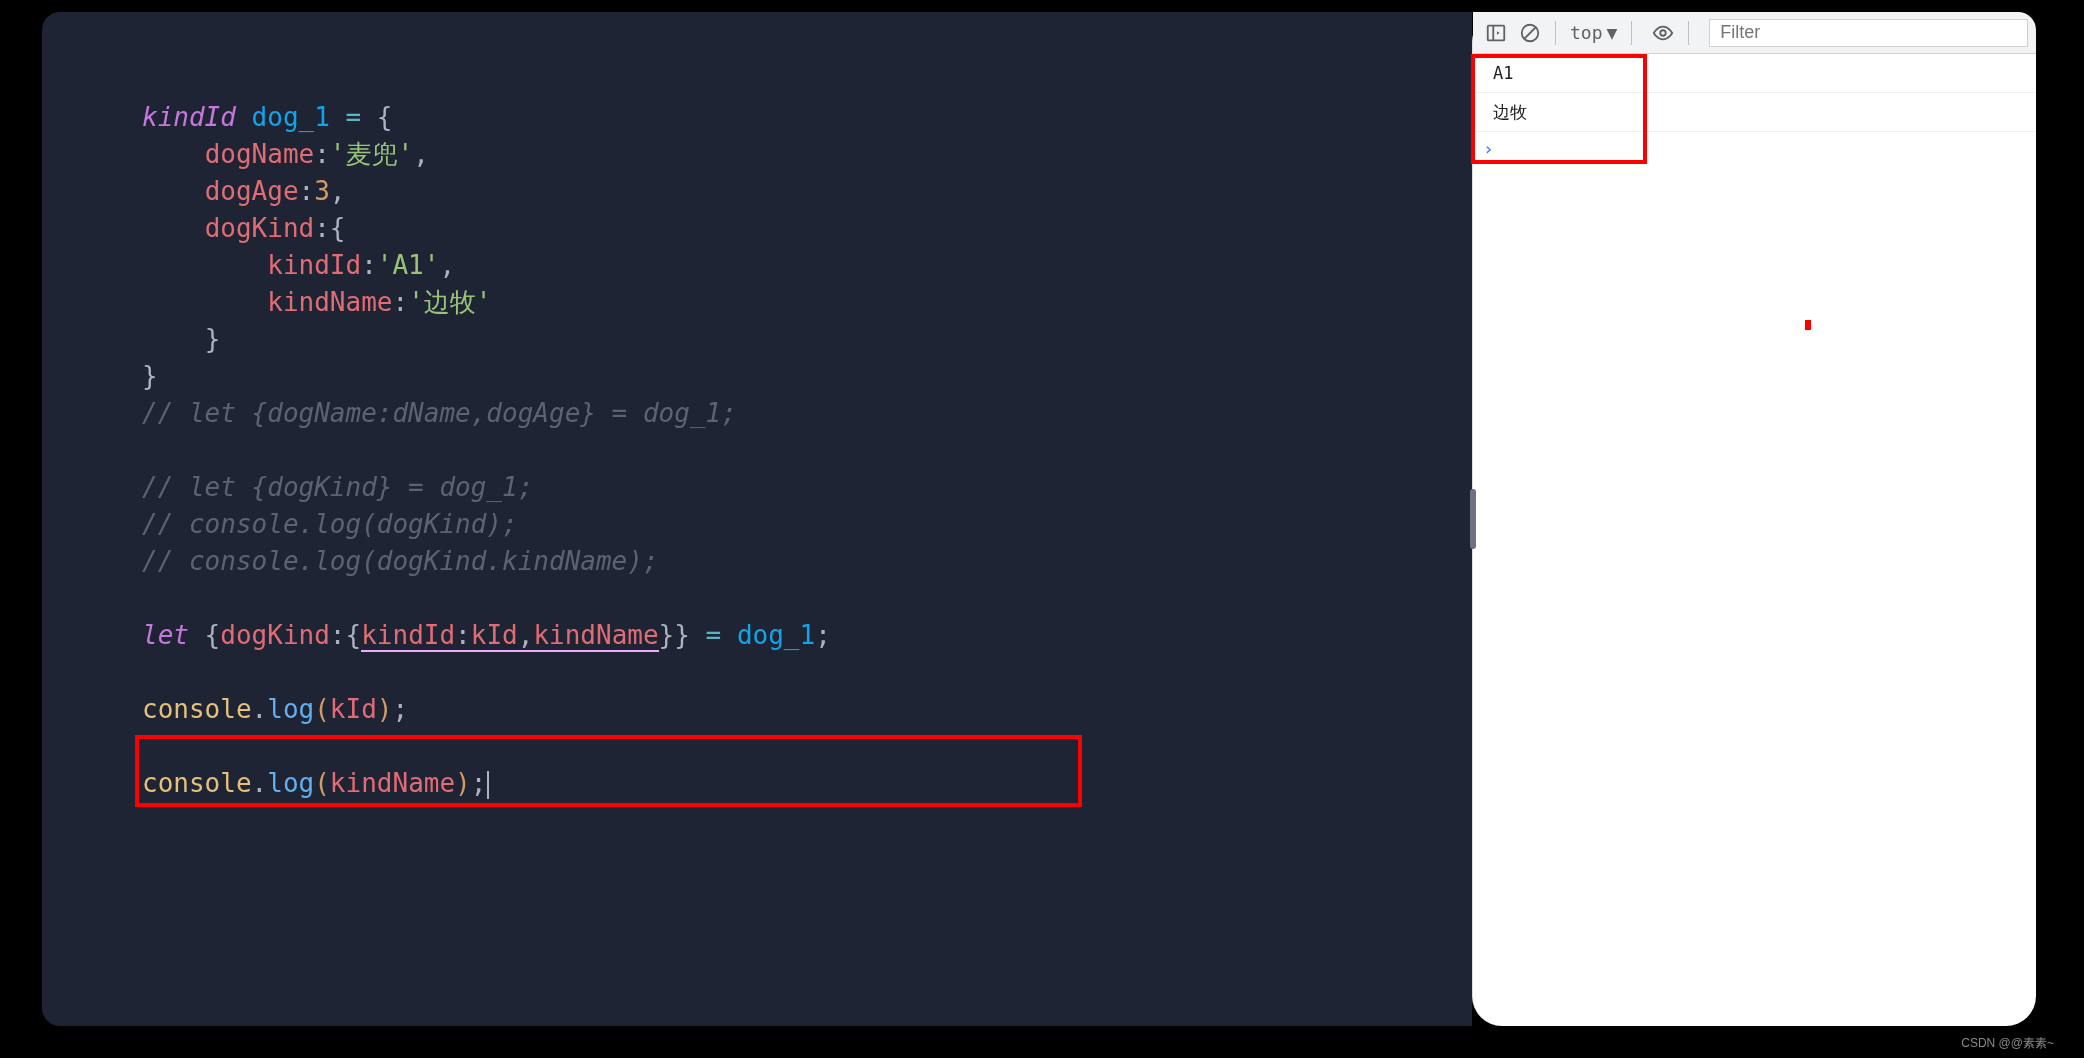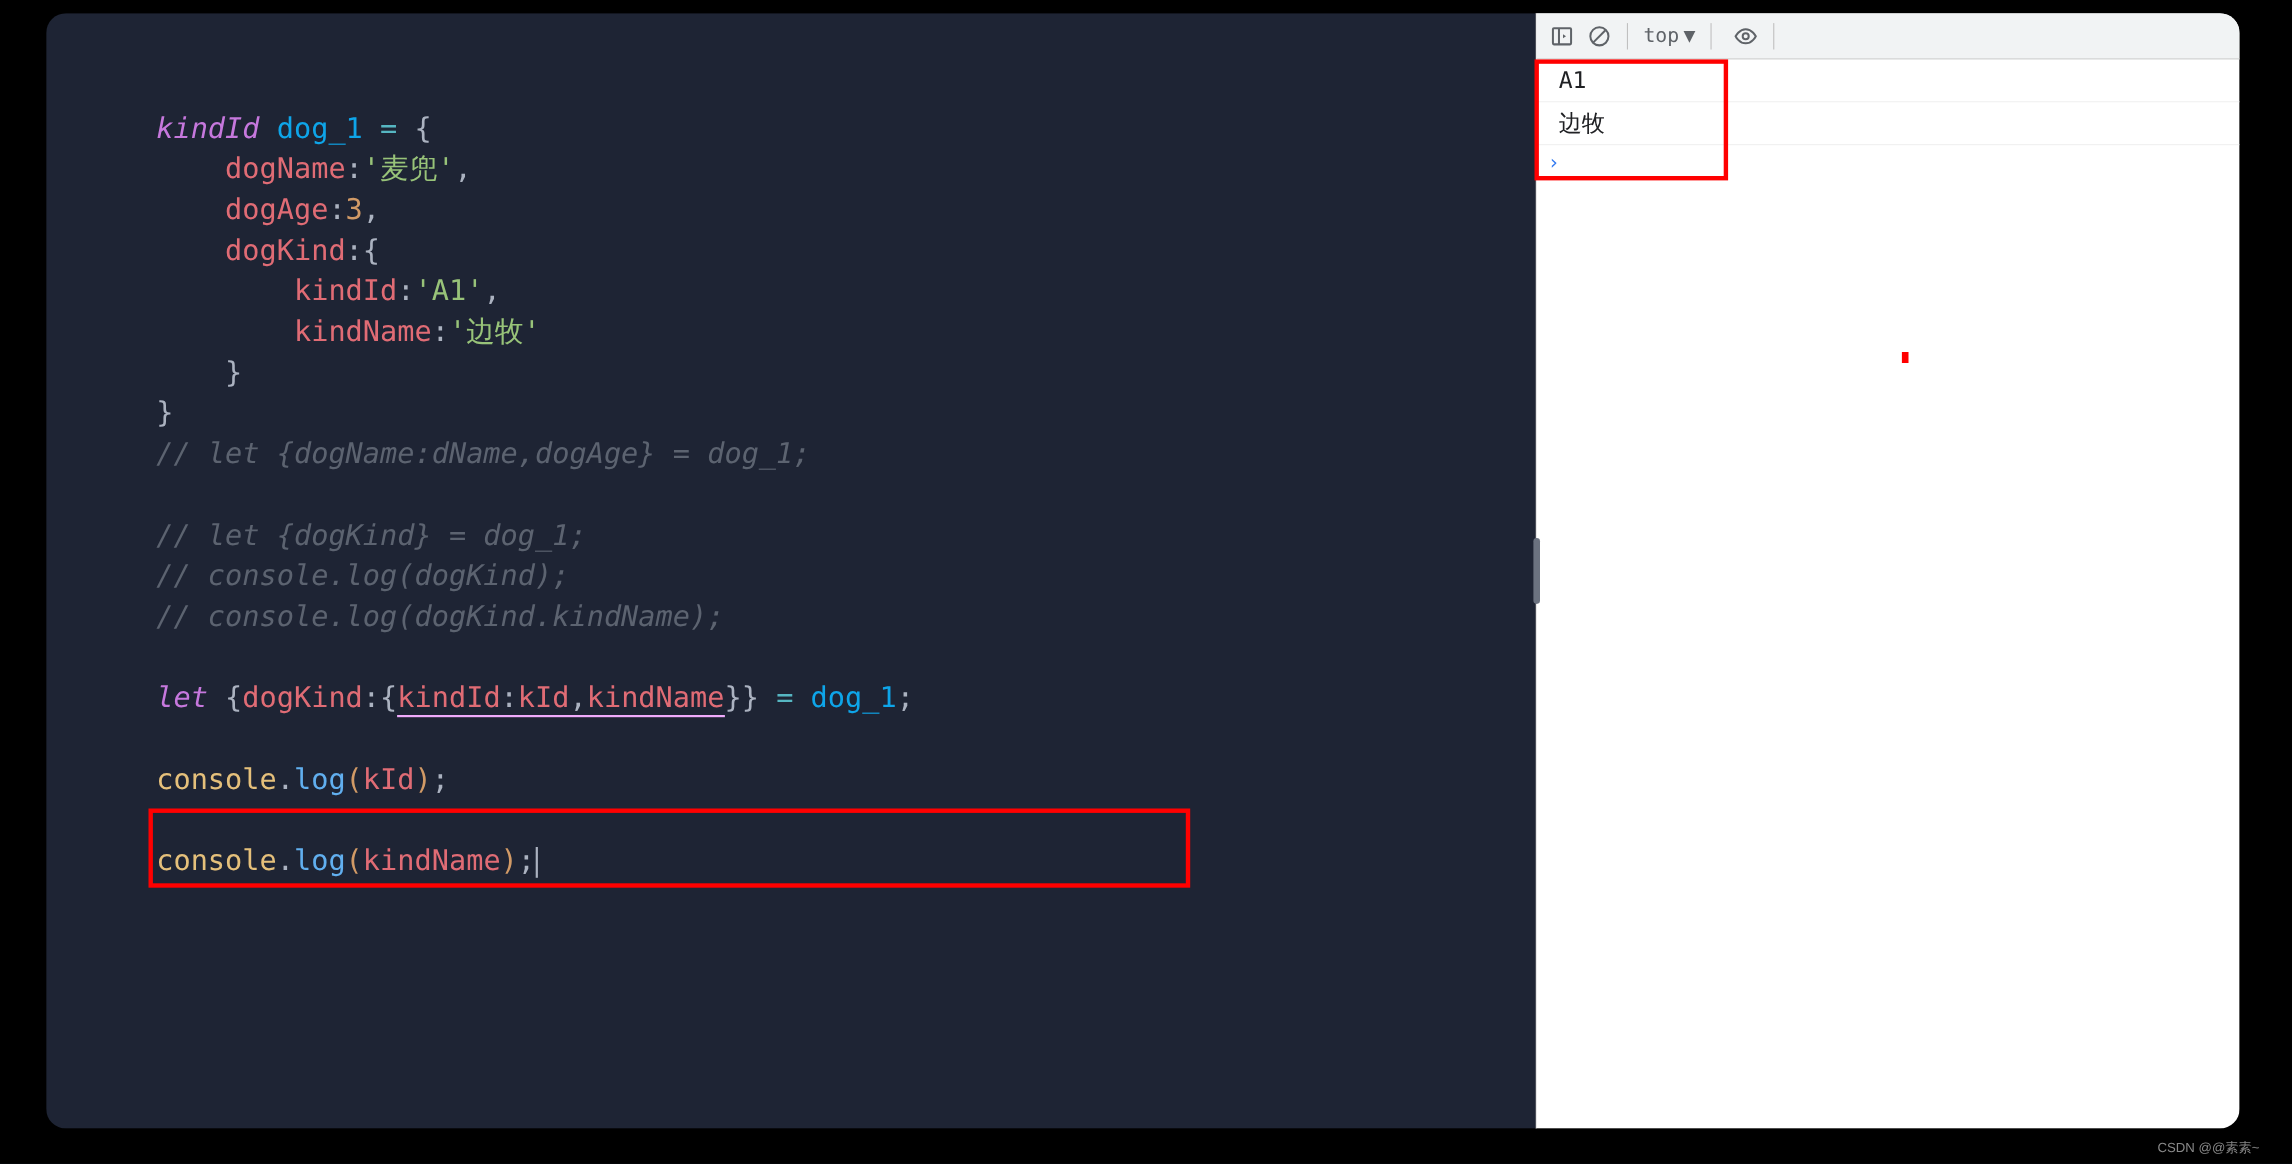--- a/index.html
+++ b/index.html
@@ -87,25 +87,26 @@
       top: 50%;
       transform: translateY(-50%);
       width: 6px;
       height: 60px;
       background: #6b7280;
       border-radius: 3px;
       z-index: 10;
     }
     
     .devtools-pane {
-      width: 640px;
+      width: 564px;
       background: #ffffff;
       display: flex;
       flex-direction: column;
       border-left: 1px solid #ddd;
+      border-radius: 30px;
     }
     
     .devtools-toolbar {
       height: 42px;
       background: #f1f3f4;
       border-bottom: 1px solid #d0d0d0;
       display: flex;
       align-items: center;
       padding: 0 8px;
       gap: 4px;
@@ -160,21 +161,21 @@
     }
     
     .console-output {
       flex: 1;
       position: relative;
       font-family: 'Menlo', 'Monaco', 'Consolas', monospace;
     }
     
     .console-log-line {
       padding: 4px 20px;
-      font-size: 21px;
+      font-size: 17px;
       color: #202124;
       border-bottom: 1px solid #f0f0f0;
       line-height: 30px;
     }
     
     .console-prompt {
       padding: 6px 10px;
       font-size: 18px;
       color: #367cf1;
     }
@@ -261,20 +262,21 @@
         <span>▼</span>
       </div>
       <div class="tb-sep"></div>
       <div class="tb-icon tb-eye">
         <svg viewBox="0 0 24 24" fill="none" stroke="currentColor" stroke-width="2">
             <path d="M2 12s3.5-7 10-7 10 7 10 7-3.5 7-10 7-10-7-10-7z"></path>
             <circle cx="12" cy="12" r="3"></circle>
           </svg>
       </div>
       <div class="tb-sep"></div>
+      <input class="filter-input" type="text" placeholder="Filter" style="">
     </div>
 
     <div class="console-output">
       <div class="console-log-line">A1</div>
       <div class="console-log-line">边牧</div>
       <div class="console-prompt">›</div>
 
       <div class="highlight-box-output"></div>
       <div class="red-dot"></div>
     </div>

